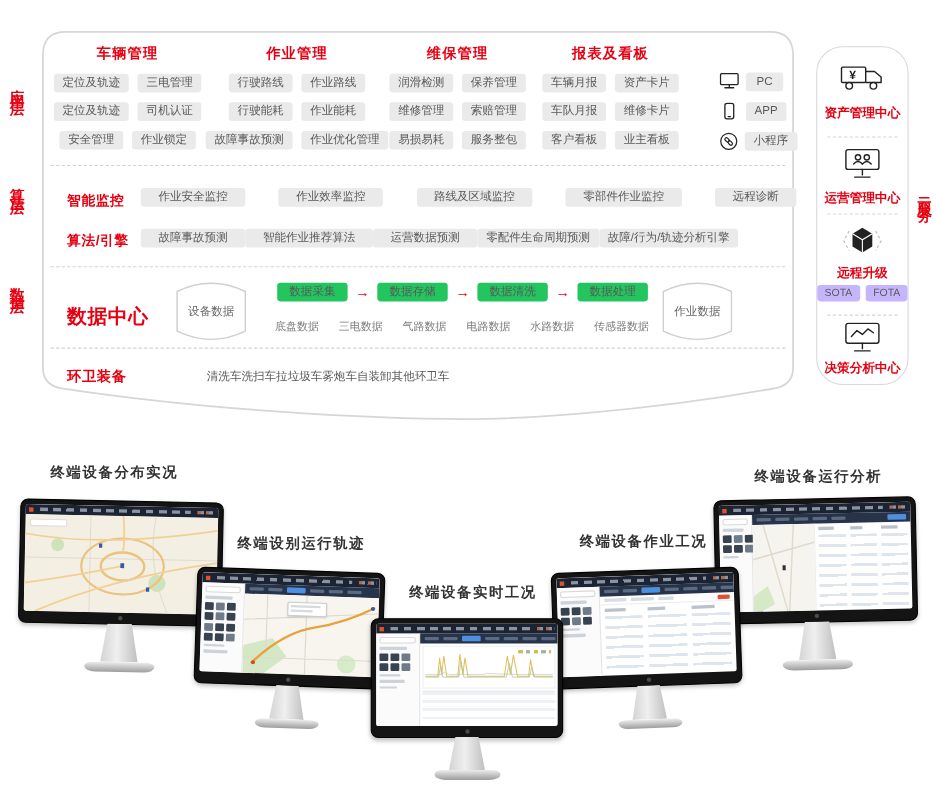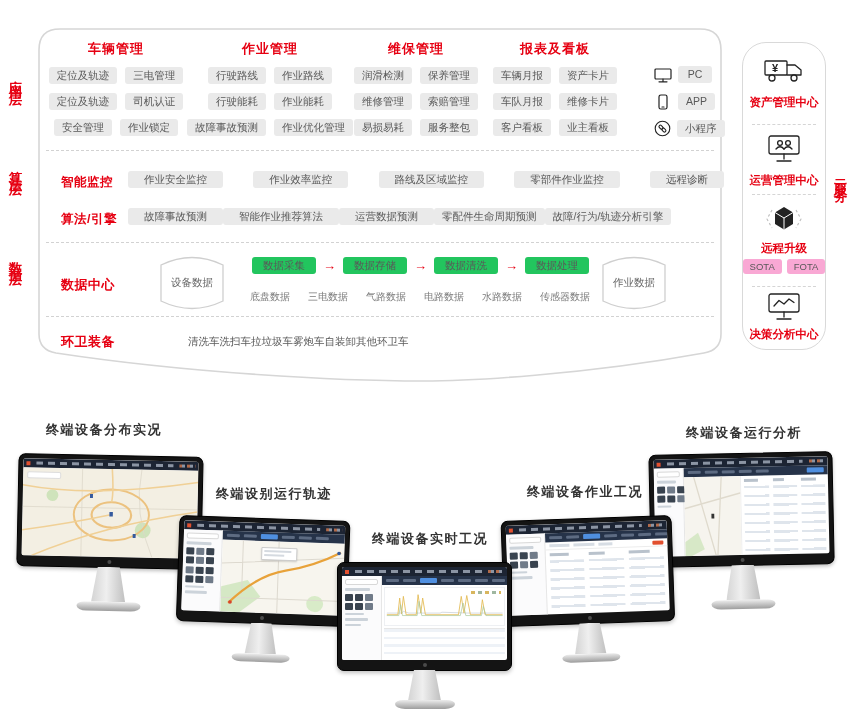--- a/index.html
+++ b/index.html
@@ -24,21 +24,21 @@
   .gtitle { color:var(--red); font-weight:bold; font-size:13px; letter-spacing:1px; text-align:center; }
   .group { position:absolute; display:flex; flex-direction:column; gap:9px; align-items:center; }
   .prow { display:flex; gap:8px; justify-content:center; }
   .pill {
     display:inline-block; background:var(--pill); color:var(--pilltxt);
     font-size:10.5px; line-height:17px; padding:0 8px; border-radius:3px; white-space:nowrap;
   }
   .pill.wide { padding:0 16px; }
   .pill.pipe { padding:0 11px; background:#22c55e; }
 
-  .plat-row { display:flex; align-items:flex-end; gap:6px;padding-left:12px; }
+  .plat-row { display:flex; align-items:flex-start; gap:6px;padding-left:12px; }
   .plat-row svg { flex:none; }
   .platforms { position:absolute; display:flex; flex-direction:column; gap:10px; }
 
   .row-label { position:absolute; color:var(--red); font-weight:bold; font-size:12.5px; letter-spacing:.5px; }
   .algo-row { position:absolute; display:flex; justify-content:space-between; }
 
   .pipe-row { position:absolute; display:flex; align-items:center; gap:7px; }
   .arrow { color:var(--red); font-weight:bold; font-size:13px; line-height:17px; }
   .sources { position:absolute; display:flex; justify-content:space-between; font-size:10px; color:#7b7b7b; }
   .cyl { position:absolute; width:64px; height:58px; }
@@ -47,21 +47,21 @@
 
   .equip-items { position:absolute; display:flex; justify-content:flex-start; font-size:10.5px; color:#5a5a5a; }
 
   
   .cloud { position:absolute; left:742px; top:42px; width:84px; height:308px;
            border:1.5px solid #d9d9d9; border-radius:24px; }
   .csep { position:absolute; left:9px; right:9px; border-top:1px dashed #d5d5d5; }
   .clabel { position:absolute; width:100%; text-align:center; color:var(--red); font-weight:bold; font-size:11.5px; }
   .cicon { position:absolute; left:50%; transform:translateX(-50%); }
   .cpills { position:absolute; width:100%; display:flex; justify-content:center; gap:5px; }
-  .cpill { background:#f9a8d4; color:#595959; font-size:9.5px; line-height:15px; padding:0 7px; border-radius:3px; }
+  .cpill { background:#c4b5fd; color:#595959; font-size:9.5px; line-height:15px; padding:0 7px; border-radius:3px; }
 
   
   .mlabel { position:absolute; font-size:13px; font-weight:bold; color:#333; letter-spacing:1.5px; }
   .monitor { position:absolute; }
   .bezel { position:relative; background:#141414; border:1px solid #000; border-radius:7px;
            padding:4px 4px 10px; box-shadow:0 2px 4px rgba(0,0,0,.25); }
   .chindot { position:absolute; left:50%; bottom:3px; width:4px; height:4px;
              transform:translateX(-50%); background:#4a4a4a; border-radius:50%; }
   .screen { width:100%; height:100%; background:#fff; overflow:hidden;
             display:flex; flex-direction:column; border-radius:2px; }
@@ -239,21 +239,21 @@
 
   <div class="row-label" style="left:23px; top:183px;">算法/引擎</div>
   <div class="algo-row" style="left:90px; top:180px; width:456px;">
     <span class="pill wide">故障事故预测</span>
     <span class="pill wide">智能作业推荐算法</span>
     <span class="pill wide">运营数据预测</span>
     <span class="pill">零配件生命周期预测</span>
     <span class="pill">故障/行为/轨迹分析引擎</span>
   </div>
 
-  <div class="row-label" style="left:23px; top:248px; font-size:13px;">数据中心</div>
+  <div class="row-label" style="left:23px; top:248px; font-size:18px;">数据中心</div>
 
   <div class="cyl" style="left:122px; top:226px;">
     <svg viewBox="0 0 64 58">
       <path d="M1,11 Q32,-4 63,11 L63,47 Q32,62 1,47 Z" fill="#fff" stroke="#cfcfcf" stroke-width="1.3"></path>
     </svg>
     <span>设备数据</span>
   </div>
 
   <div class="pipe-row" style="left:214px; top:229px;">
     <span class="pill pipe">数据采集</span>

